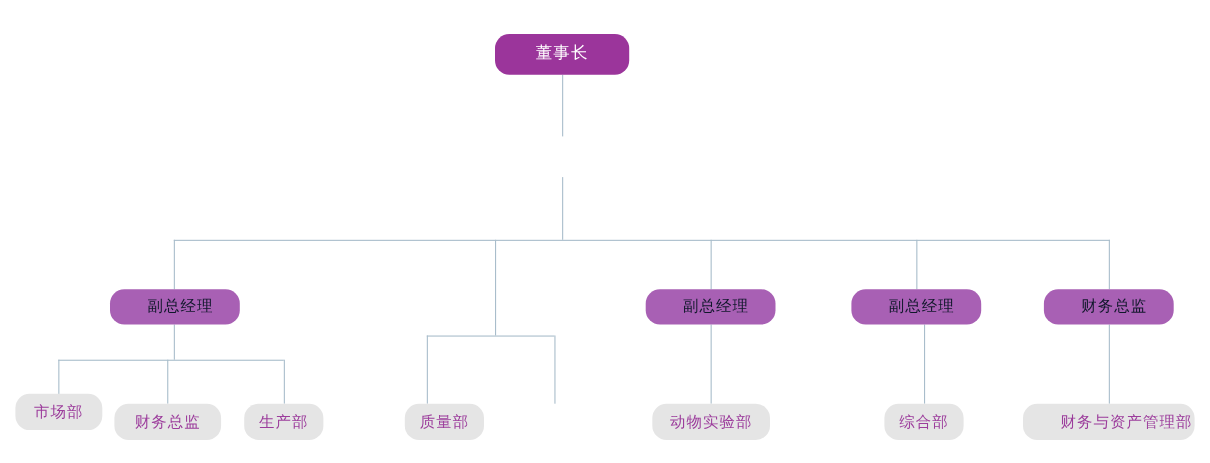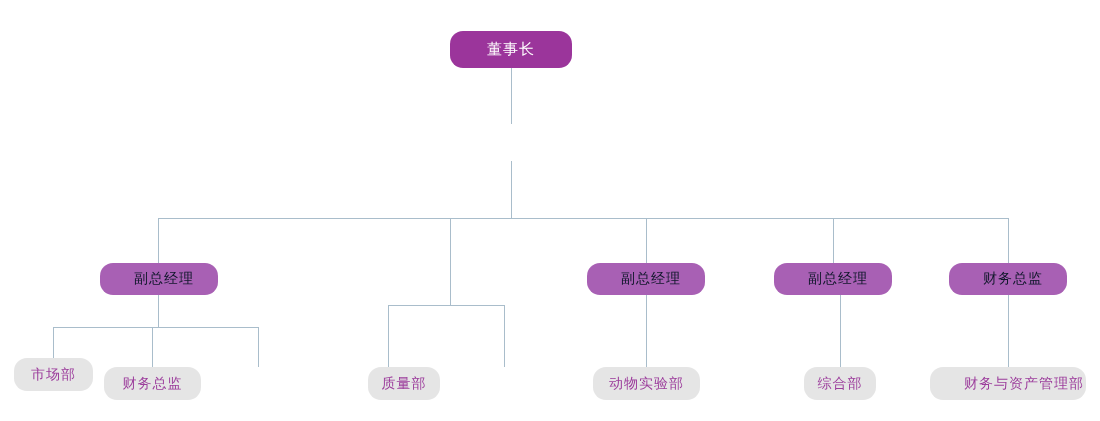--- a/index.html
+++ b/index.html
@@ -106,20 +106,21 @@
   <div class="node level-2" style="left:587px; top:263px; width:118px; height:32px;">副总经理</div>
 
   <div class="node level-2" style="left:774px; top:263px; width:118px; height:32px;">副总经理</div>
 
   <div class="node level-2" style="left:949px; top:263px; width:118px; height:32px;">财务总监</div>
 
   <div class="node leaf" style="left:14px; top:358px; width:79px; height:33px;">市场部</div>
 
   <div class="node leaf" style="left:104px; top:367px; width:97px; height:33px;">财务总监</div>
 
+  <div class="node leaf" style="left:222px; top:367px; width:72px; height:33px;">生产部</div>
 
   <div class="node leaf" style="left:352px; top:367px; width:72px; height:33px;margin-left:16px;">质量部</div>
 
 
   <div class="node leaf" style="left:593px; top:367px; width:107px; height:33px;">动物实验部</div>
 
   <div class="node leaf" style="left:804px; top:367px; width:72px; height:33px;">综合部</div>
 
   <div class="node leaf" style="left:930px; top:367px; width:156px; height:33px;padding-left:32px;">财务与资产管理部</div>
 

